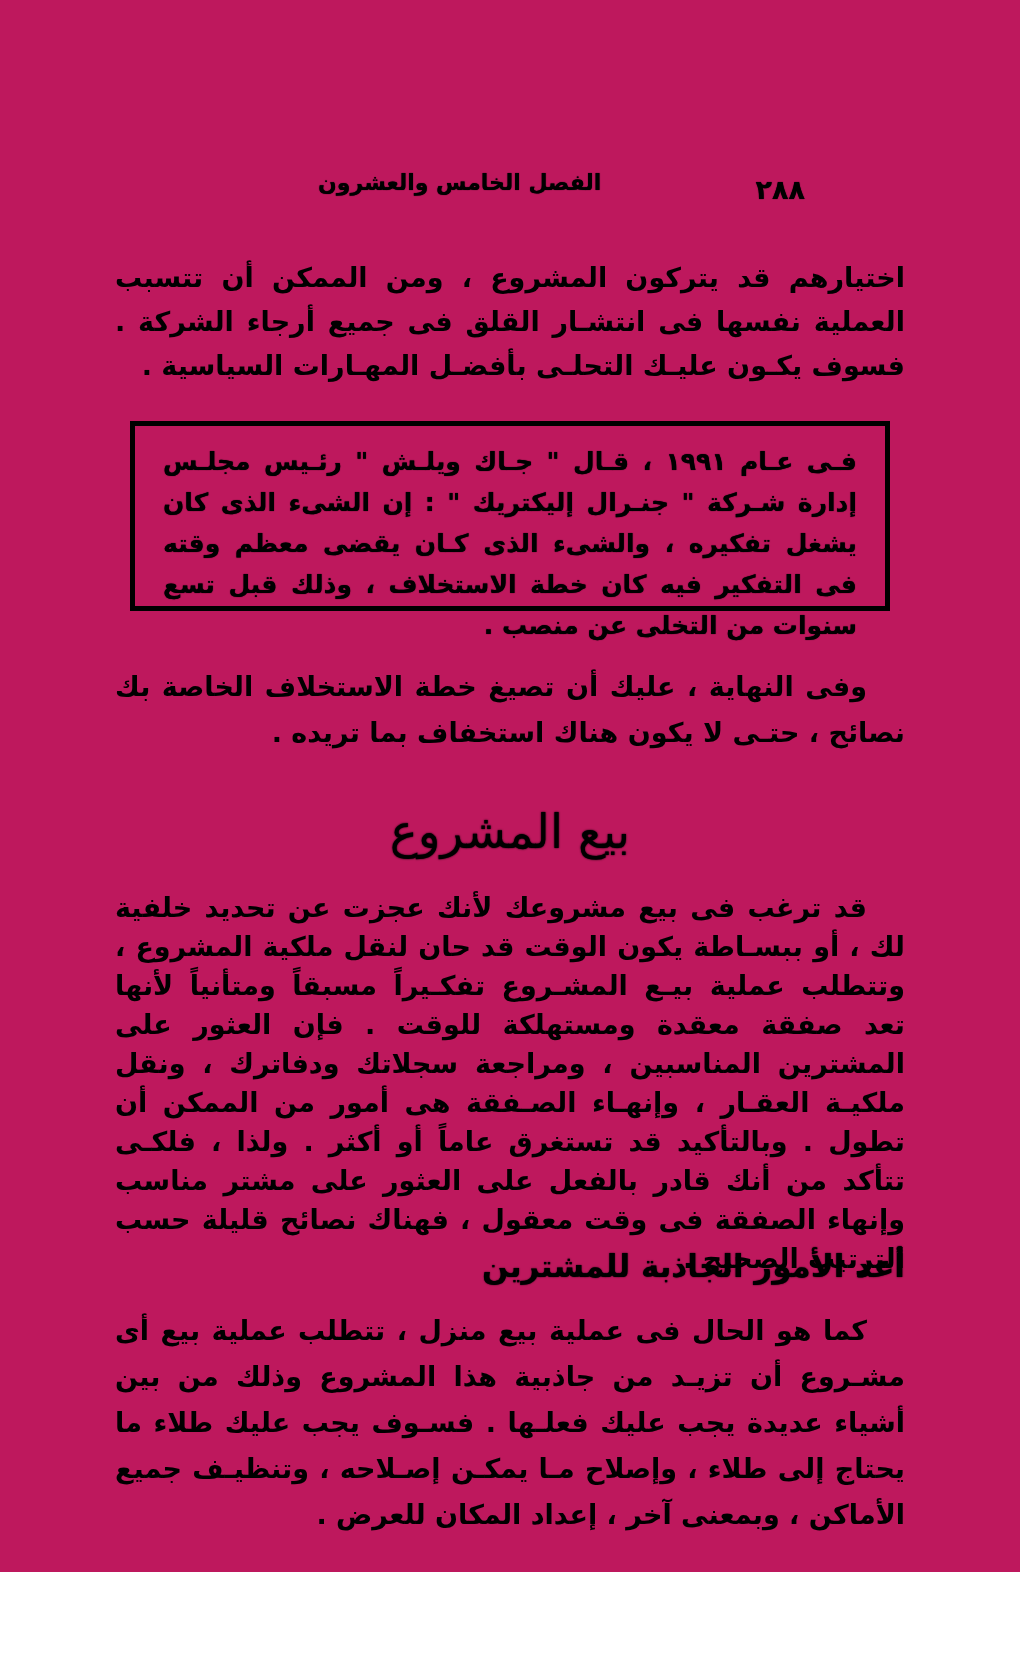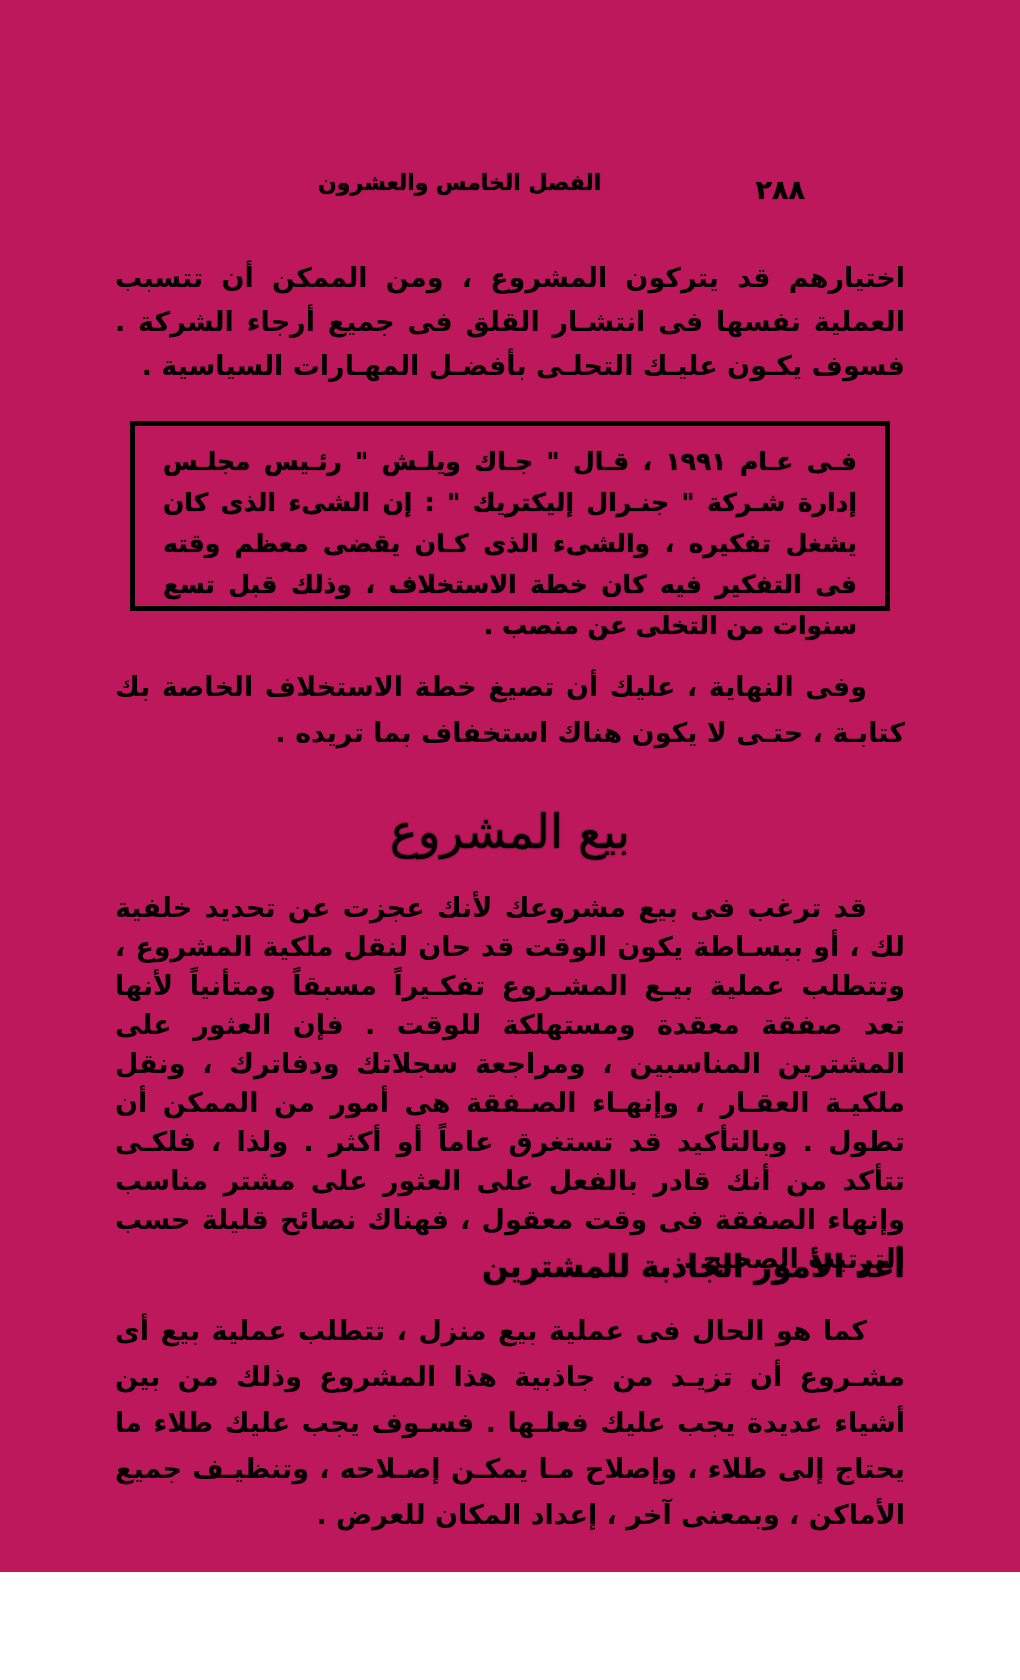--- a/index.html
+++ b/index.html
@@ -121,21 +121,21 @@
   <div class="abs chapter-title">الفصل الخامس والعشرون</div>
 
   <div class="abs page-number">٢٨٨</div>
 
   <p class="abs para p1">اختيارهم قد يتركون المشروع ، ومن الممكن أن تتسبب العملية نفسها فى انتشـار القلق فى جميع أرجاء الشركة . فسوف يكـون عليـك التحلـى بأفضـل المهـارات السياسية .</p>
 
   <div class="abs quote-box">
     <p class="para quote-text">فـى عـام ١٩٩١ ، قـال " جـاك ويلـش " رئـيس مجلـس إدارة شـركة " جنـرال إليكتريك " : إن الشىء الذى كان يشغل تفكيره ، والشىء الذى كـان يقضى معظم وقته فى التفكير فيه كان خطة الاستخلاف ، وذلك قبل تسع سنوات من التخلى عن منصب .</p>
   </div>
 
-  <p class="abs para p2">وفى النهاية ، عليك أن تصيغ خطة الاستخلاف الخاصة بك كتابـة ، حتـى لا يكون هناك استخفاف بما تريده .</p>
+  <p class="abs para p2">وفى النهاية ، عليك أن تصيغ خطة الاستخلاف الخاصة بك نصائح ، حتـى لا يكون هناك استخفاف بما تريده .</p>
 
   <h1 class="abs section-title">بيع المشروع</h1>
 
   <p class="abs para p3">قد ترغب فى بيع مشروعك لأنك عجزت عن تحديد خلفية لك ، أو ببسـاطة يكون الوقت قد حان لنقل ملكية المشروع ، وتتطلب عملية بيـع المشـروع تفكـيراً مسبقاً ومتأنياً لأنها تعد صفقة معقدة ومستهلكة للوقت . فإن العثور على المشترين المناسبين ، ومراجعة سجلاتك ودفاترك ، ونقل ملكيـة العقـار ، وإنهـاء الصـفقة هى أمور من الممكن أن تطول . وبالتأكيد قد تستغرق عاماً أو أكثر . ولذا ، فلكـى تتأكد من أنك قادر بالفعل على العثور على مشتر مناسب وإنهاء الصفقة فى وقت معقول ، فهناك نصائح قليلة حسب الترتيب الصحيح .</p>
 
   <h2 class="abs subsection-title">أعد الأمور الجاذبة للمشترين</h2>
 
   <p class="abs para p4">كما هو الحال فى عملية بيع منزل ، تتطلب عملية بيع أى مشـروع أن تزيـد من جاذبية هذا المشروع وذلك من بين أشياء عديدة يجب عليك فعلـها . فسـوف يجب عليك طلاء ما يحتاج إلى طلاء ، وإصلاح مـا يمكـن إصـلاحه ، وتنظيـف جميع الأماكن ، وبمعنى آخر ، إعداد المكان للعرض .</p>
 
   <div class="abs watermark">www.ibtesama.com</div>

